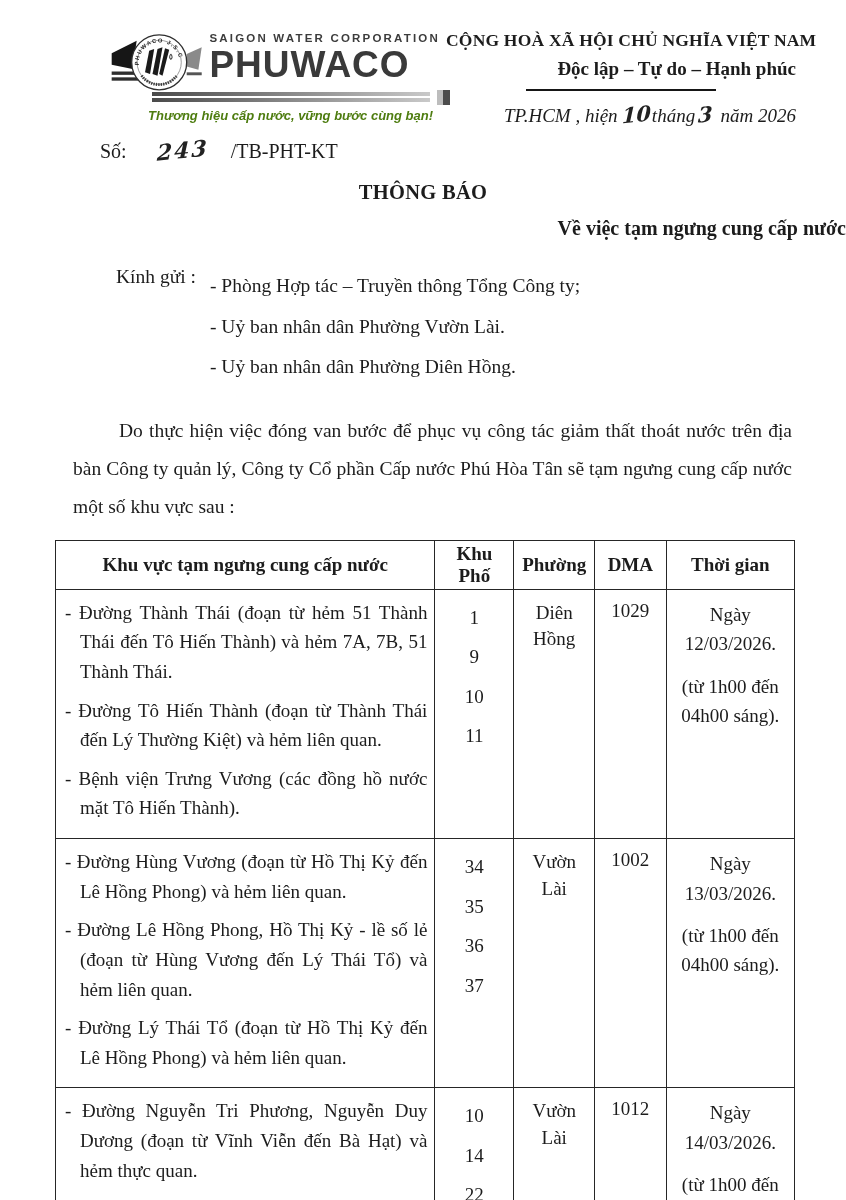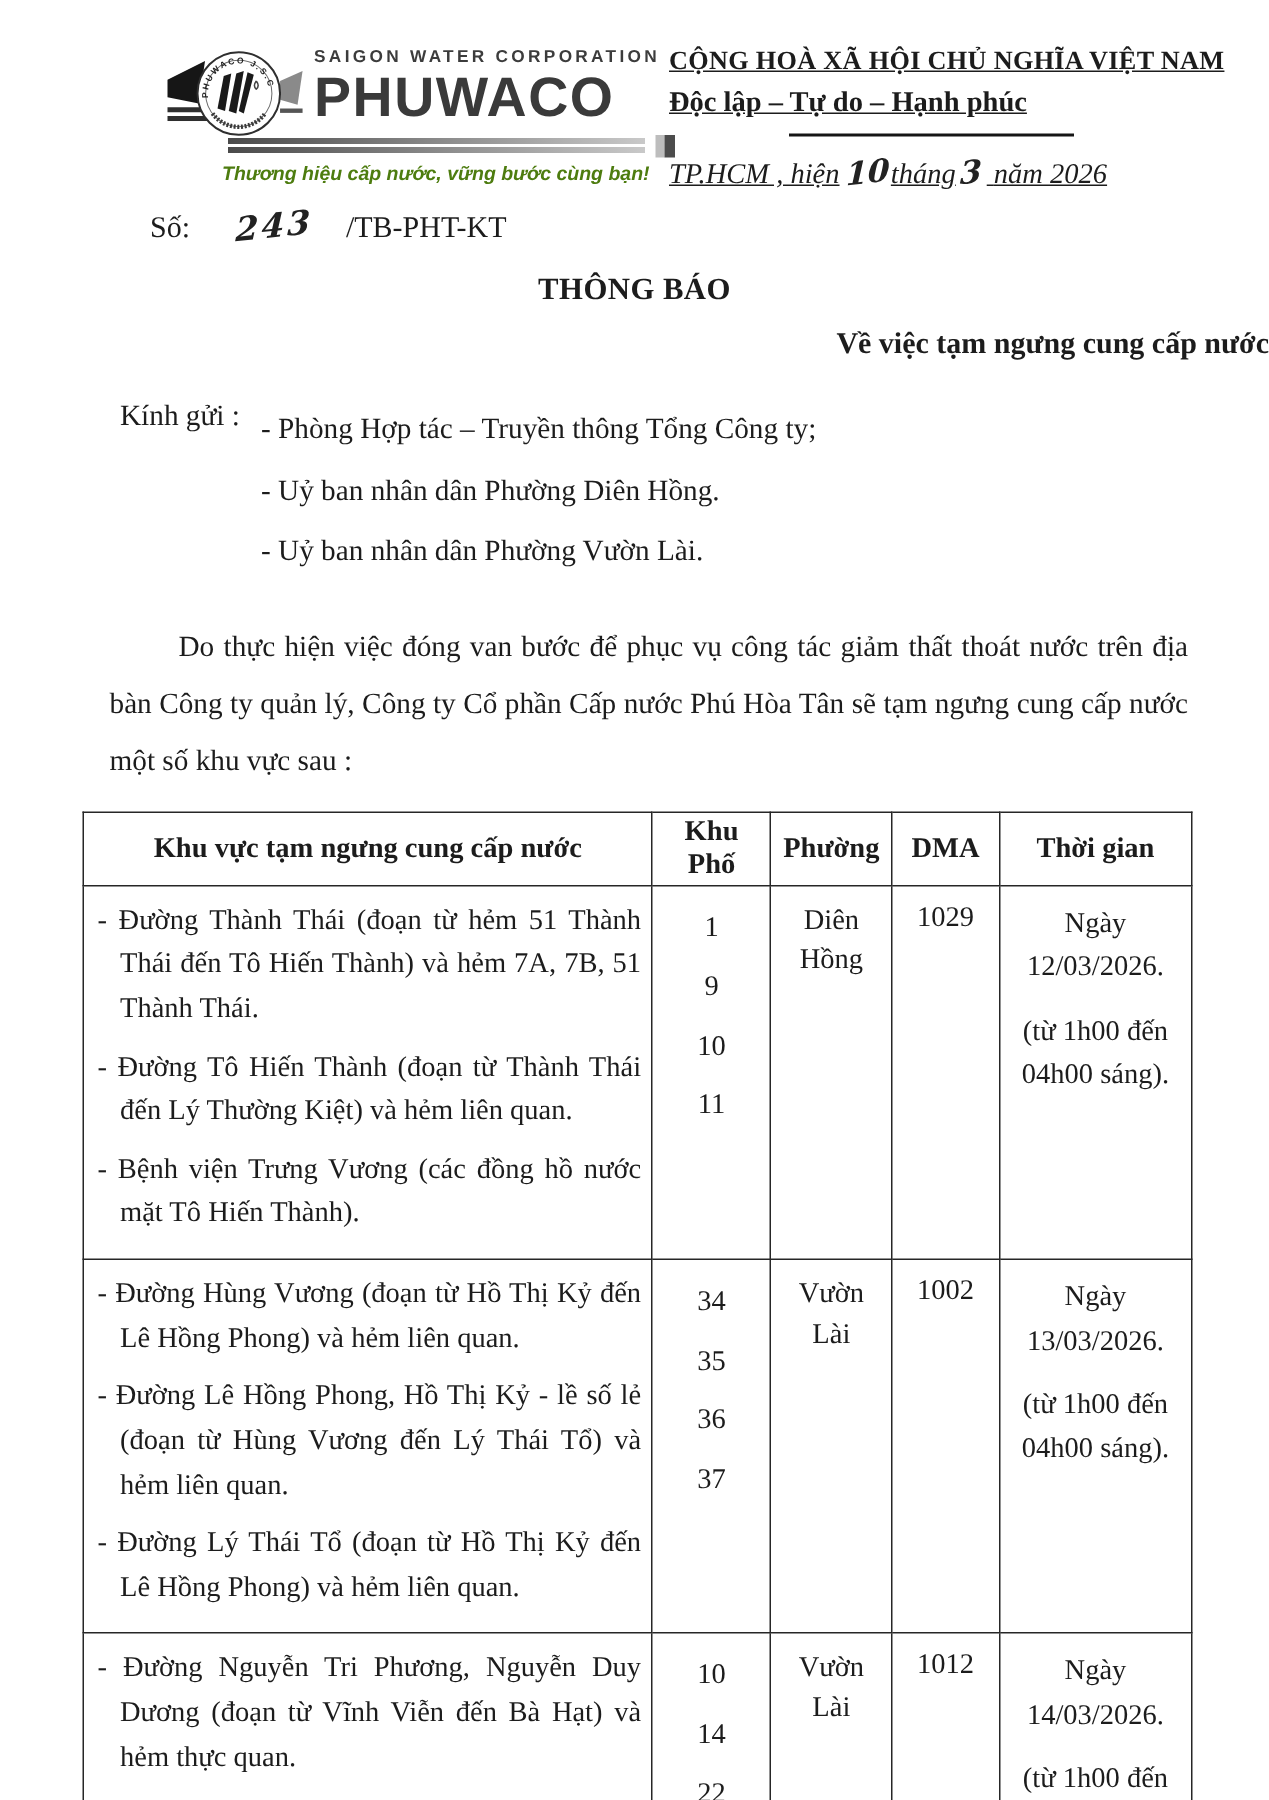--- a/index.html
+++ b/index.html
@@ -32,42 +32,42 @@
   .logo-bar { height:4px; background:linear-gradient(to right,#4a4a4a,#c9c9c9); }
   .logo-bar + .logo-bar { margin-top:2px; }
   .logo-endcap { position:absolute; right:-20px; top:-2px; width:13px; height:15px; display:flex; }
   .logo-endcap .s1 { width:6px; background:#bdbdbd; }
   .logo-endcap .s2 { width:7px; background:#4c4c4c; }
   .tagline {
     font-family:"Liberation Sans",sans-serif;
     font-size:13px; font-style:italic; font-weight:700; color:#4d7c0f;
     margin-left:38px; white-space:nowrap;
   }
-  .national-block { width:350px; text-align:left; padding-top:6px;text-decoration:underline; }
+  .national-block { width:350px; text-align:right; padding-top:6px; }
   .country-title { font-size:17.5px; font-weight:700; letter-spacing:0.2px; white-space:nowrap; }
   .motto { font-size:19px; font-weight:700; margin-top:7px; }
   .motto-divider { width:190px; border-top:2px solid #161616; margin:9px auto 11px; }
   .place-date { font-size:19px; font-style:italic; white-space:nowrap; }
   .hand {
     display:inline-block;
     font-family:"DejaVu Serif",serif; font-style:italic; font-weight:700;
     transform:rotate(-6deg) skewX(-8deg);
     font-size:21px; color:#222;
   }
   .hand-day { margin:0 1px 0 4px; }
   .hand-month { margin:0 3px 0 3px; }
   
   .so-line { display:flex; align-items:flex-end; margin:10px 0 0 100px; font-size:20px; }
   .so-number { font-size:22px; margin:0 22px 0 30px; letter-spacing:2px; }
   
   .title-block { text-align:center; margin-top:18px; }
   .title-main { font-size:20.5px; font-weight:700; letter-spacing:0.3px; }
   .title-sub { font-size:20px; font-weight:700; margin-top:13px;text-align:right; }
   
-  .recipients { display:flex; margin:26px 0 0 80px; font-size:19.5px; }
+  .recipients { display:flex; margin:26px 0 0 116px; font-size:19.5px; }
   .recipients-label { width:94px; flex:0 0 auto; }
   .recipients-items .recipient { line-height:2.08; }
   
   .body-par {
     margin:24px 54px 0 73px;
     font-size:19.5px; line-height:1.95;
     text-align:justify; text-indent:46px;
   }
   
   table.suspension {
@@ -159,22 +159,22 @@
 
   <div class="title-block">
     <div class="title-main">THÔNG BÁO</div>
     <div class="title-sub">Về việc tạm ngưng cung cấp nước</div>
   </div>
 
   <div class="recipients">
     <div class="recipients-label">Kính gửi :</div>
     <div class="recipients-items">
       <div class="recipient">- Phòng Hợp tác – Truyền thông Tổng Công ty;</div>
+      <div class="recipient">- Uỷ ban nhân dân Phường Vườn Lài.</div>
       <div class="recipient">- Uỷ ban nhân dân Phường Diên Hồng.</div>
-      <div class="recipient">- Uỷ ban nhân dân Phường Vườn Lài.</div>
     </div>
   </div>
 
   <p class="body-par">Do thực hiện việc đóng van bước để phục vụ công tác giảm thất thoát nước trên địa bàn Công ty quản lý, Công ty Cổ phần Cấp nước Phú Hòa Tân sẽ tạm ngưng cung cấp nước một số khu vực sau :</p>
 
   <table class="suspension">
     <tbody>
         <tr>
       <th>Khu vực tạm ngưng cung cấp nước</th>
       <th>Khu Phố</th>

